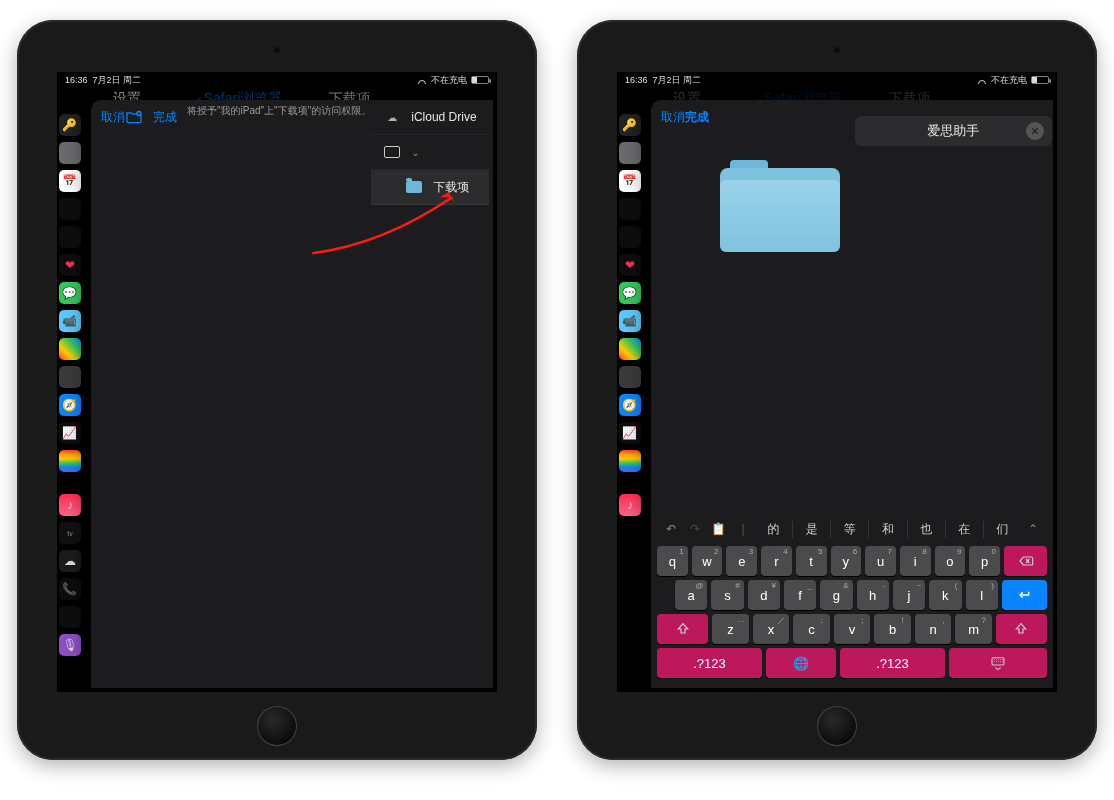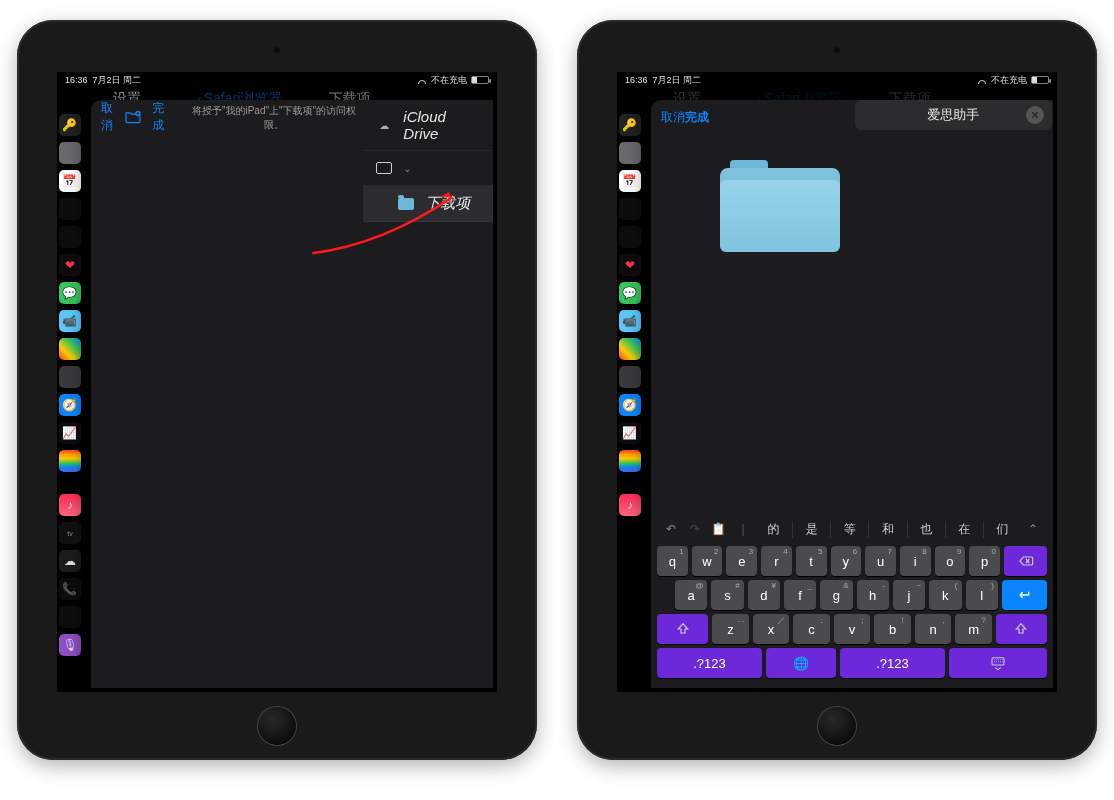--- a/index.html
+++ b/index.html
@@ -114,21 +114,21 @@
   }
   .folder-plus-icon svg { width: 18px; height: 14px; }
 
   
   .list { display: flex; flex-direction: column; }
   .row {
     display: flex; align-items: center; gap: 10px;
     padding: 8px 12px;
     border-bottom: 1px solid rgba(255,255,255,.05);
   }
-  .row .label { flex: 1; font-size: 15px; color: #e5e5e5; font-style: italic; }
+  .row .label { flex: 1; font-size: 12px; color: #e5e5e5; }
   .row.indent { padding-left: 34px; background: #2c2c2e; }
   .row-icon { width: 18px; height: 18px; display: flex; align-items: center; justify-content: center; }
   .expand { color: #888; font-size: 10px; }
   .cloud-icon { color: #b0b0b0; }
   .ipad-device-icon { width:16px; height:12px; border:1.5px solid #ccc; border-radius:2px; }
   .folder-glyph { width: 16px; height: 12px; background:#6fb7d8; border-radius:2px; position:relative; }
   .folder-glyph::before { content:""; position:absolute; top:-3px; left:0; width:6px; height:3px; background:#6fb7d8; border-radius:2px 2px 0 0; }
 
   
   .arrow {
@@ -150,21 +150,21 @@
   .big-folder .tab {
     position: absolute; top: 0; left: 10px; width: 38px; height: 12px;
     background: #6fb7d8; border-radius: 4px 4px 0 0;
   }
   .big-folder .front {
     position: absolute; top: 20px; left: 0; width: 120px; height: 72px;
     background: linear-gradient(#99d3eb, #7fc3de);
     border-radius: 6px;
   }
   .name-field-wrap {
-    margin: 0 auto; width: 209px; position: relative; padding-left: 12px;
+    margin: 16px auto; width: 209px; position: relative; padding-left: 12px;
   }
   .name-field {
     width: 100%; height: 30px; background: #2c2c2e; border: none;
     border-radius: 6px; color: #e5e5e5; text-align: center; font-size: 13px;
   }
   .clear-btn {
     position: absolute; right: 8px; top: 6px; width: 18px; height: 18px;
     border-radius: 50%; background: #555; color: #1c1c1e;
     display: flex; align-items: center; justify-content: center; font-size: 11px;
   }
@@ -183,21 +183,21 @@
   .cand { flex: 1; text-align: center; }
   .cand.sep { border-right: 1px solid #333; }
   .krow { display: flex; gap: 4px; margin: 4px 2px; }
   .key {
     flex: 1; height: 30px; background: #4b4b4d; border-radius: 4px;
     display: flex; flex-direction: column; align-items: center; justify-content: center;
     color: #fff; font-size: 13px; position: relative;
     box-shadow: 0 1px 0 #000;
   }
   .key .alt { position:absolute; top:1px; right:4px; font-size:8px; color:#aaa; }
-  .key.fn { background: #6d28d9; }
+  .key.fn { background: #be185d; }
   .key.wide { flex: 1.5; }
   .key.space { flex: 6; font-size: 12px; }
   .key.enter { background: #0a84ff; flex: 1.4; }
   .key.shift, .key.bksp, .key.dismiss { flex: 1.4; }
   .row2pad { width: 14px; }
   .enter svg, .bksp svg, .shift svg, .dismiss svg, .globe svg { width:16px; height:16px; }
 
   
   .bg-check {
     position: absolute; right: 8px; top: 56px; color:#0a84ff55; font-size:14px;

